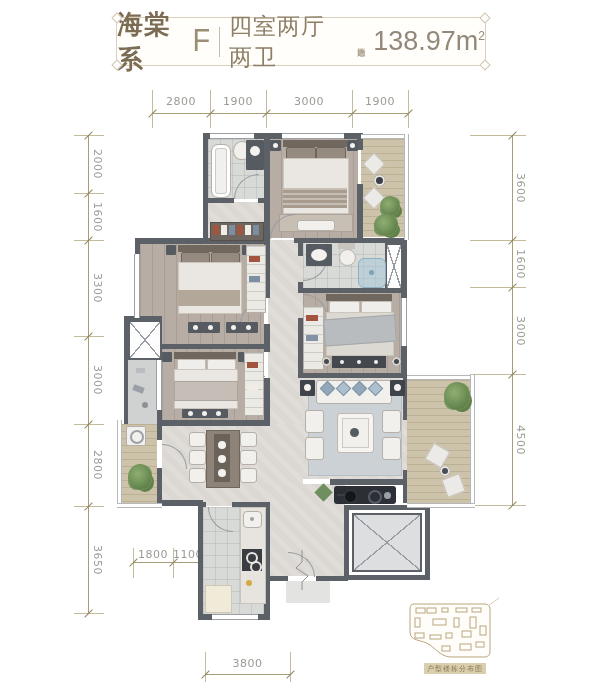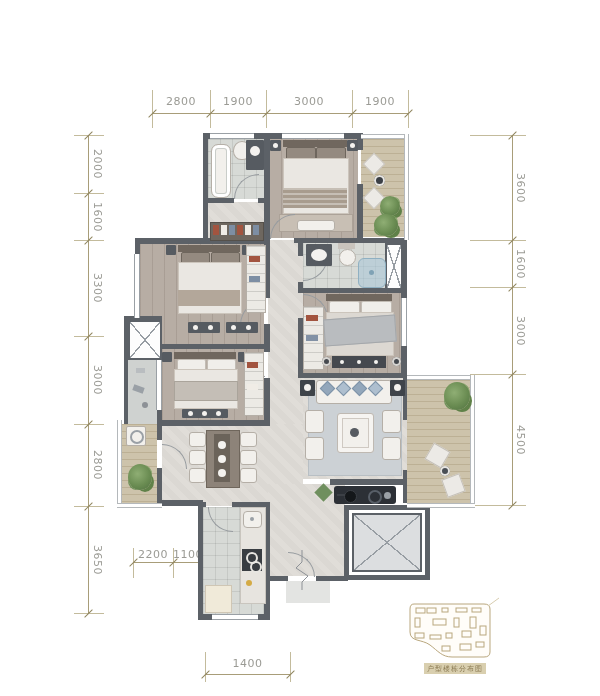--- a/index.html
+++ b/index.html
@@ -68,20 +68,32 @@
   .circle{border-radius:50%;}
   
   #inset-caption{position:absolute;left:424px;top:663px;width:62px;text-align:center;
       font-size:7px;color:#8a7a52;background:#d9cfaf;padding:1px 0;letter-spacing:1px;line-height:1.3;}
 </style>
 </head>
 <body>
 
 <div id="canvas">
 
+  <div id="banner">
+    <div class="corner" style="left:-4px;top:-4px;"></div>
+    <div class="corner" style="right:-4px;top:-4px;"></div>
+    <div class="corner" style="left:-4px;bottom:-4px;"></div>
+    <div class="corner" style="right:-4px;bottom:-4px;"></div>
+    <span id="t-series">海棠系</span>
+    <span id="t-code">F</span>
+    <span id="t-div"></span>
+    <span id="t-layout">四室两厅两卫</span>
+    <span id="t-areapfx">建面约</span>
+    <span id="t-areaval"><span>138.97</span><span>m</span><sup>2</sup></span>
+  </div>
 
   <div id="dims">
       <div class="dimline" style="left:152px;top:113px;width:256px;height:1px;"></div>
       <div class="dimext" style="left:152px;top:90px;width:1px;height:38px;"></div>
       <div class="dimtick" style="left:147px;top:113px;transform:rotate(-45deg);"></div>
       <div class="dimext" style="left:210px;top:90px;width:1px;height:38px;"></div>
       <div class="dimtick" style="left:205px;top:113px;transform:rotate(-45deg);"></div>
       <div class="dimext" style="left:266px;top:90px;width:1px;height:38px;"></div>
       <div class="dimtick" style="left:261px;top:113px;transform:rotate(-45deg);"></div>
       <div class="dimext" style="left:352px;top:90px;width:1px;height:38px;"></div>
@@ -128,28 +140,28 @@
       <div class="dimtext" style="left:520px;top:263.5px;transform:translate(-50%,-50%) rotate(90deg);">1600</div>
       <div class="dimtext" style="left:520px;top:330.5px;transform:translate(-50%,-50%) rotate(90deg);">3000</div>
       <div class="dimtext" style="left:520px;top:439.5px;transform:translate(-50%,-50%) rotate(90deg);">4500</div>
       <div class="dimline" style="left:133px;top:562px;width:70px;height:1px;"></div>
       <div class="dimext" style="left:133px;top:548px;width:1px;height:30px;"></div>
       <div class="dimtick" style="left:128px;top:562px;transform:rotate(-45deg);"></div>
       <div class="dimext" style="left:173px;top:548px;width:1px;height:30px;"></div>
       <div class="dimtick" style="left:168px;top:562px;transform:rotate(-45deg);"></div>
       <div class="dimext" style="left:203px;top:548px;width:1px;height:30px;"></div>
       <div class="dimtick" style="left:198px;top:562px;transform:rotate(-45deg);"></div>
-      <div class="dimtext" style="left:153px;top:548px;transform:translateX(-50%);">2200</div>
+      <div class="dimtext" style="left:153px;top:548px;transform:translateX(-50%);">1800</div>
       <div class="dimtext" style="left:188px;top:548px;transform:translateX(-50%);">1100</div>
       <div class="dimline" style="left:205px;top:674px;width:85px;height:1px;"></div>
       <div class="dimext" style="left:205px;top:652px;width:1px;height:30px;"></div>
       <div class="dimtick" style="left:200px;top:674px;transform:rotate(-45deg);"></div>
       <div class="dimext" style="left:290px;top:652px;width:1px;height:30px;"></div>
       <div class="dimtick" style="left:285px;top:674px;transform:rotate(-45deg);"></div>
-      <div class="dimtext" style="left:247.5px;top:657px;transform:translateX(-50%);">1400</div>
+      <div class="dimtext" style="left:247.5px;top:657px;transform:translateX(-50%);">3800</div>
     </div>
 
   <div class="tile" style="left:208px;top:139px;width:57px;height:60px;"></div>
   <div class="marble" style="left:208px;top:202px;width:57px;height:38px;"></div>
   <div class="wood" style="left:269px;top:139px;width:89px;height:99px;"></div>
   <div class="tanwood" style="left:361px;top:139px;width:43px;height:98px;"></div>
   <div class="tile" style="left:303px;top:242px;width:96px;height:47px;"></div>
   <div class="marble" style="left:268px;top:240px;width:35px;height:250px;"></div>
   <div class="marble" style="left:162px;top:424px;width:141px;height:82px;"></div>
   <div class="marble" style="left:268px;top:484px;width:77px;height:92px;"></div>

